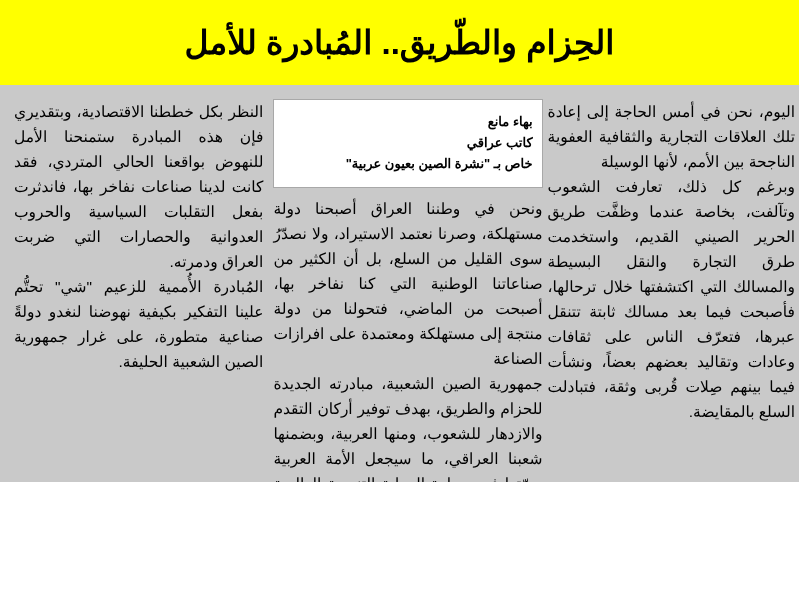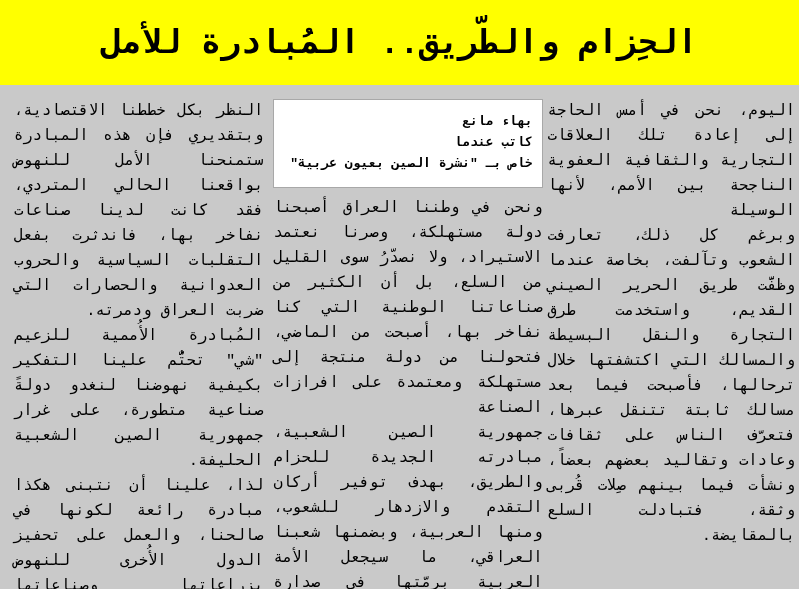--- a/index.html
+++ b/index.html
@@ -2,25 +2,25 @@
 <html lang="ar" dir="rtl"><head>
 <meta charset="utf-8">
 <style>
   html, body {
     margin: 0;
     padding: 0;
   }
   .page {
     position: relative;
     width: 799px;
-    height: 589px;
+    height: 482px;
     background: #c9c9c9;
     overflow: hidden;
     direction: rtl;
-    font-family: Liberation Mono, monospace;
+    font-family: Liberation Sans, sans-serif;
     color: #000;
   }
   .masthead {
     width: 100%;
     height: 85px;
     background: #ffff00;
     display: flex;
     align-items: center;
     justify-content: center;
     box-sizing: border-box;
@@ -77,27 +77,26 @@
   <main class="columns">
 
     <section class="col col-right">
       <p>اليوم، نحن في أمس الحاجة إلى إعادة تلك العلاقات التجارية والثقافية العفوية الناجحة بين الأمم، لأنها الوسيلة</p>
       <p>وبرغم كل ذلك، تعارفت الشعوب وتآلفت، بخاصة عندما وظفَّت طريق الحرير الصيني القديم، واستخدمت طرق التجارة والنقل البسيطة والمسالك التي اكتشفتها خلال ترحالها، فأصبحت فيما بعد مسالك ثابتة تتنقل عبرها، فتعرّف الناس على ثقافات وعادات وتقاليد بعضهم بعضاً، ونشأت فيما بينهم صِلات قُربى وثقة، فتبادلت السلع بالمقايضة.</p>
     </section>
 
     <section class="col col-middle">
       <div class="byline-box">
         <div>بهاء مانع</div>
-        <div>كاتب عندما</div>
+        <div>كاتب عراقي</div>
         <div>خاص بـ "نشرة الصين بعيون عربية"</div>
       </div>
       <p>ونحن في وطننا العراق أصبحنا دولة مستهلكة، وصرنا نعتمد الاستيراد، ولا نصدّرُ سوى القليل من السلع، بل أن الكثير من صناعاتنا الوطنية التي كنا نفاخر بها، أصبحت من الماضي، فتحولنا من دولة منتجة إلى مستهلكة ومعتمدة على افرازات الصناعة</p>
       <p>جمهورية الصين الشعبية، مبادرته الجديدة للحزام والطريق، بهدف توفير أركان التقدم والازدهار للشعوب، ومنها العربية، وبضمنها شعبنا العراقي، ما سيجعل الأمة العربية برمّتها في صدارة العملية التنموية العالمية وقِبلة للعالم، تماماً كما كانت على مدار قرون كثيرة، قبل تمكّن الاستعمار العالمي منها.</p>
     </section>
 
     <section class="col col-left">
       <p>النظر بكل خططنا الاقتصادية، وبتقديري فإن هذه المبادرة ستمنحنا الأمل للنهوض بواقعنا الحالي المتردي، فقد كانت لدينا صناعات نفاخر بها، فاندثرت بفعل التقلبات السياسية والحروب العدوانية والحصارات التي ضربت العراق ودمرته.</p>
       <p>المُبادرة الأُممية للزعيم "شي" تحتُّم علينا التفكير بكيفية نهوضنا لنغدو دولةً صناعية متطورة، على غرار جمهورية الصين الشعبية الحليفة.</p>
-      <p>لذا، علينا أن نتبنى هكذا مبادرة رائعة لكونها في صالحنا، والعمل على تحفيز الدول الأُخرى للنهوض بزراعاتها وصناعاتها الوطنية وتجارتها.</p>
     </section>
 
   </main>
 </div>
 
 </body></html>

